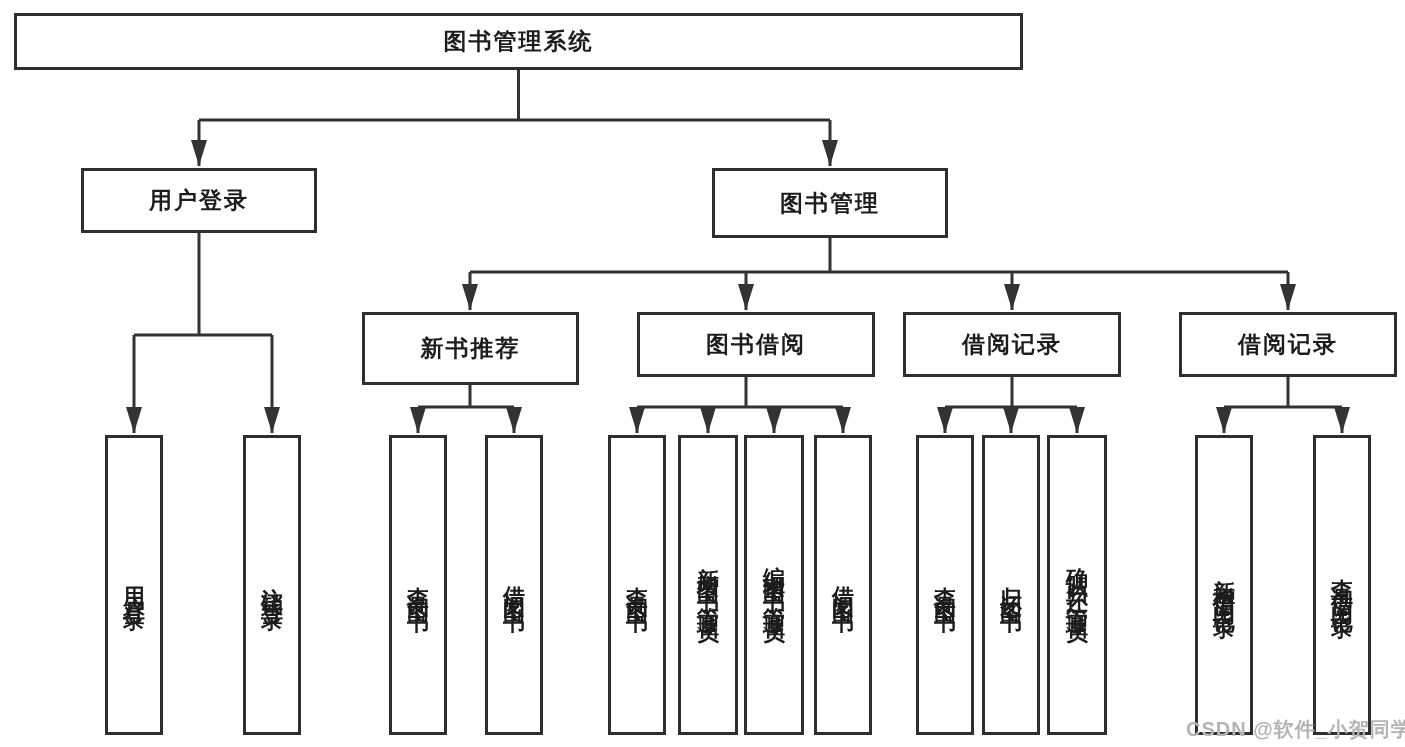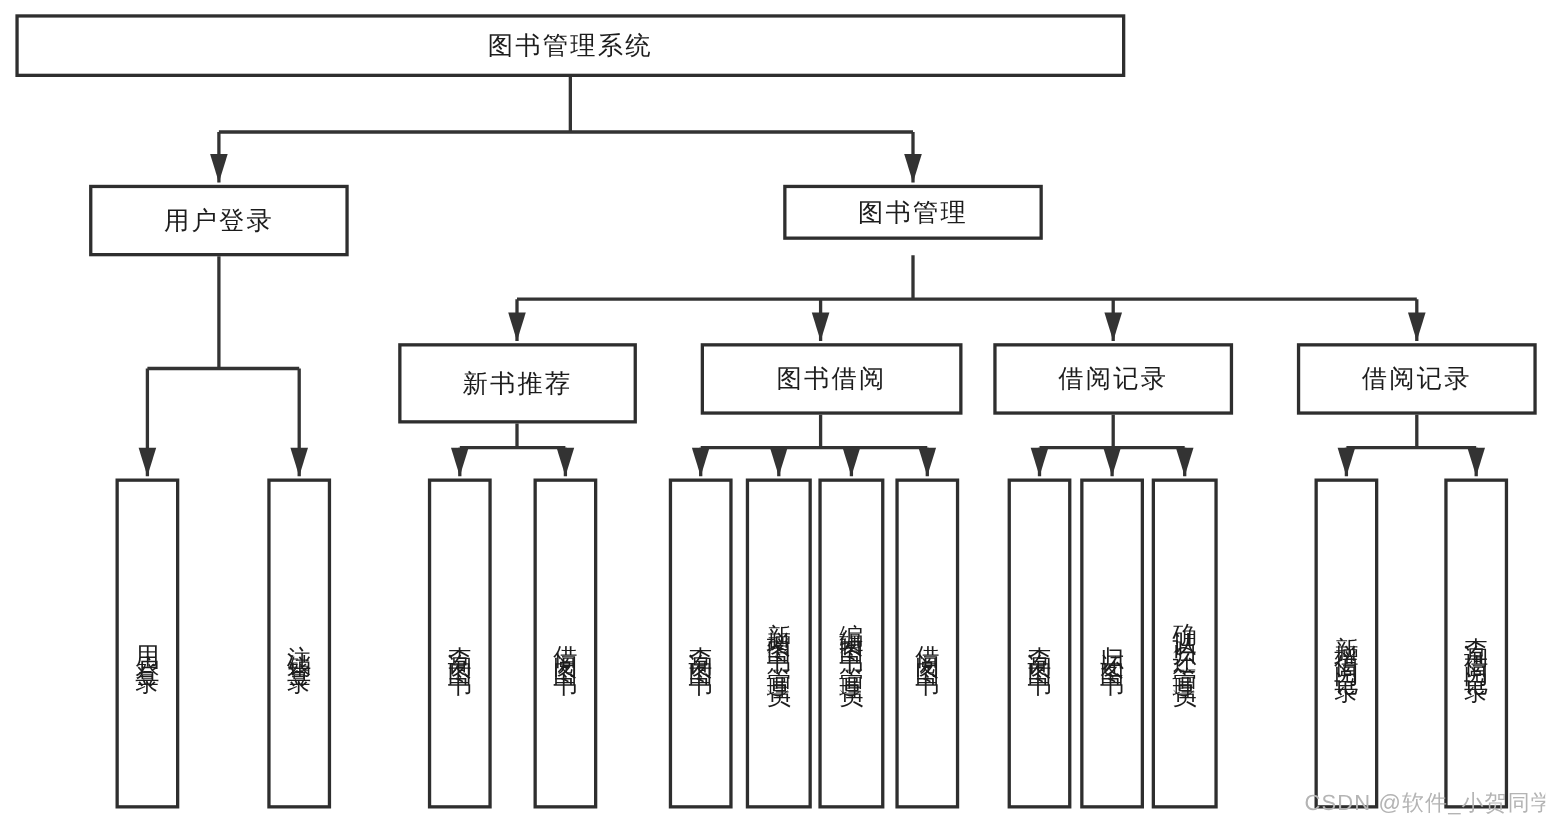--- a/index.html
+++ b/index.html
@@ -7,20 +7,21 @@
     padding: 0;
     background: #ffffff;
     font-family: "Liberation Sans", sans-serif;
   }
   #canvas {
     position: relative;
     width: 1405px;
     height: 747px;
     background: #ffffff;
     overflow: hidden;
+    font-weight: bold;
   }
   #connectors {
     position: absolute;
     left: 0; top: 0;
     width: 1405px; height: 747px;
     pointer-events: none;
   }
   .node {
     position: absolute;
     box-sizing: border-box;
@@ -84,21 +85,21 @@
         <polygon points="1003,407 1019,407 1011,433"></polygon>
         <polygon points="1069,407 1085,407 1077,433"></polygon>
         <polygon points="1216,407 1232,407 1224,433"></polygon>
         <polygon points="1334,407 1350,407 1342,433"></polygon>
       </g>
   </svg>
 
   <div class="node" style="left:14px; top:13px; width:1009px; height:57px;">图书管理系统</div>
 
   <div class="node" style="left:81px; top:168px; width:236px; height:65px;">用户登录</div>
-  <div class="node" style="left:712px; top:168px; width:236px; height:50px;">图书管理</div>
+  <div class="node" style="left:712px; top:168px; width:236px; height:70px;">图书管理</div>
 
   <div class="node" style="left:362px; top:312px; width:217px; height:73px;">新书推荐</div>
   <div class="node" style="left:637px; top:312px; width:238px; height:65px;">图书借阅</div>
   <div class="node" style="left:903px; top:312px; width:218px; height:65px;">借阅记录</div>
   <div class="node" style="left:1179px; top:312px; width:218px; height:65px;">借阅记录</div>
 
   <div class="node leaf" style="left:105px; top:435px; width:58px; height:300px;">用户登录</div>
   <div class="node leaf" style="left:243px; top:435px; width:58px; height:300px;">注销登录</div>
 
   <div class="node leaf" style="left:389px; top:435px; width:58px; height:300px;">查询图书</div>

